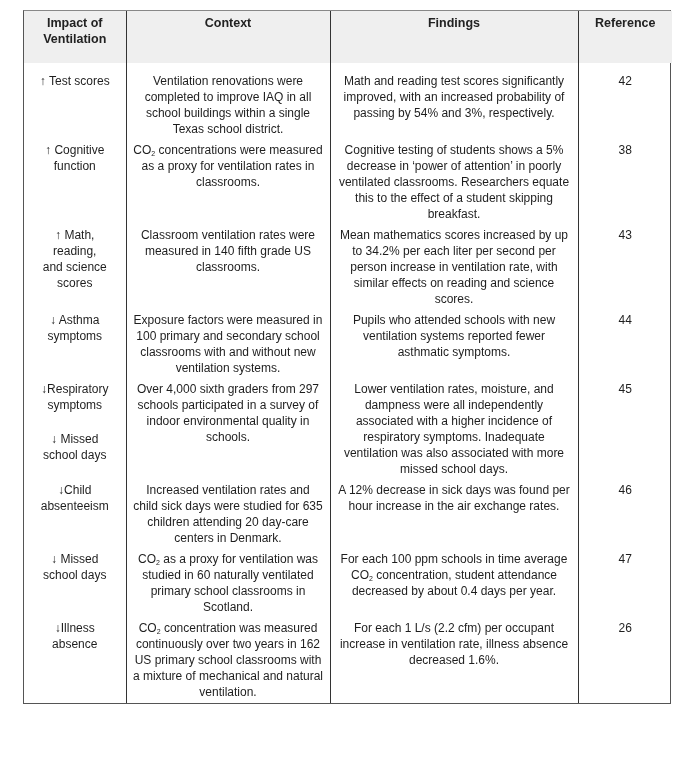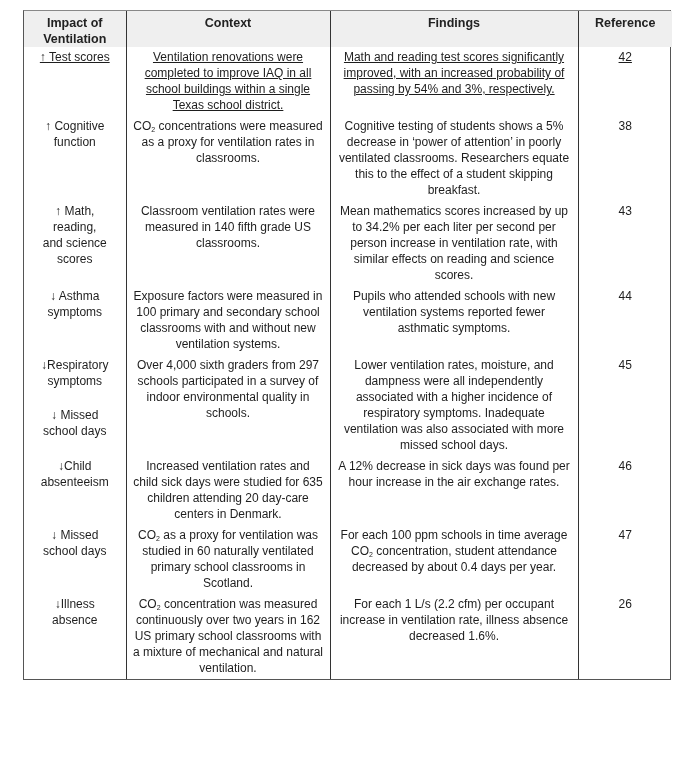--- a/index.html
+++ b/index.html
@@ -6,23 +6,23 @@
     body { width: 690px; height: 776px; position: relative; overflow: hidden;
            font-family: "Liberation Sans", "DejaVu Sans", sans-serif; color: #1a1a1a; }
     .table-wrap { position: absolute; left: 23px; top: 10px; width: 648px;
                   border: 1.5px solid #555; border-top: 1px solid #888; box-sizing: border-box; }
     .caption { background: #d9d9d9; padding: 5px 8px 4px 8px; font-size: 12.5px; font-weight: bold;
                line-height: 15px; color: #222; border-bottom: 1px solid #999; }
     table { border-collapse: collapse; width: 100%; table-layout: fixed; }
     th, td { border-left: 1.5px solid #333; text-align: center; vertical-align: top; }
     th:first-child, td:first-child { border-left: none; }
     thead th { background: #efefef; font-size: 12.5px; font-weight: bold; line-height: 16px;
-               padding: 4px 4px 0 4px; color: #222; }
+               padding: 4px 4px 16px 4px; color: #222; }
     tbody td { font-size: 12px; line-height: 16px; padding: 2px 6px 3px 6px; color: #1e1e1e; }
-    tbody tr:first-child td { padding-top: 2px; text-decoration: underline; }
+    tbody tr:first-child td { padding-top: 10px; }
     col.c1 { width: 102px; } col.c2 { width: 204px; } col.c3 { width: 248px; } col.c4 { width: 94px; }
     .impact-line { display: block; }
     .impact-gap { display: block; height: 18px; }
     sub { font-size: 7px; vertical-align: -2px; line-height: 0; }
   </style>
 </head>
 <body>
 
 <div class="table-wrap">
   <table>

